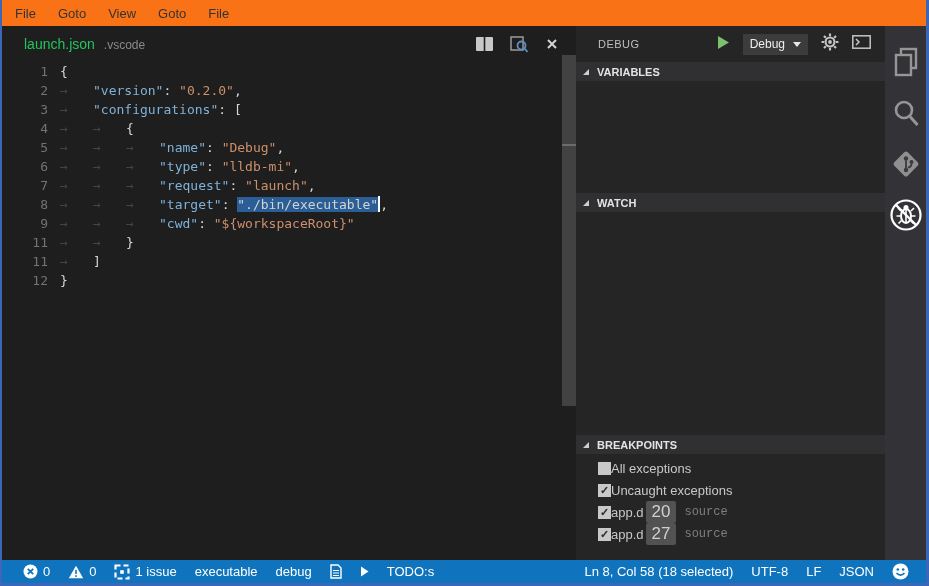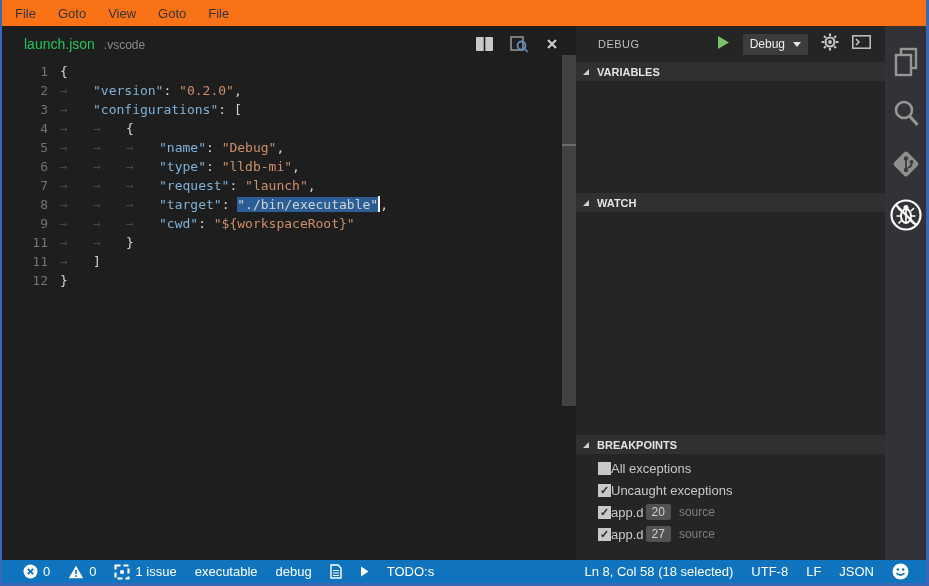--- a/index.html
+++ b/index.html
@@ -54,22 +54,22 @@
   }
   .caret-down { width:0; height:0; border-left:4px solid transparent; border-right:4px solid transparent; border-top:5px solid #e8e8e8; }
   .section-header { height:19px; flex:none; background:#303032; display:flex; align-items:center; padding-left:7px; gap:8px; }
   .twisty { width:0; height:0; border-left:6px solid transparent; border-bottom:6px solid #cfcfcf; }
   .section-label { font-size:11px; font-weight:bold; color:#e3e3e3; }
   .sec-content { background:#252526; }
   .sec-0 { height:112px; } .sec-1 { height:31px; } .sec-2 { height:192px; } .sec-3 { flex:1; padding-top:3px; }
   .bp-row { height:22px; display:flex; align-items:center; padding-left:22px; font-size:13px; color:#c8c8c8; }
   .checkbox { width:13px; height:13px; flex:none; background:#c8c8c8; display:flex; align-items:center; justify-content:center;
               font-size:11px; font-weight:bold; color:#2b2b2b; line-height:1; }
-  .badge { background:#525252; color:#d0d0d0; font-size:12px; padding:1px 6px; border-radius:2px; margin-left:2px; }
-  .bp-detail { color:#7f7f7f; font-size:12px; margin-left:8px; }
+  .badge { background:#525252; color:#d0d0d0; font-size:17px; padding:1px 6px; border-radius:2px; margin-left:2px; }
+  .bp-detail { color:#7f7f7f; font-size:12px; margin-left:8px;font-family:Liberation Mono, monospace; }
   
   .activity-bar { width:41px; flex:none; background:#333337; display:flex; flex-direction:column; align-items:center; padding-top:12px; }
   .activity-item { height:51px; display:flex; align-items:center; justify-content:center; width:100%; }
   
   .statusbar {
     height:23px; flex:none; background:#0f74bd; color:#ffffff; font-size:13px;
     display:flex; align-items:center; justify-content:space-between; padding:0 8px 0 12px;
   }
   .sb-group { display:flex; align-items:center; height:100%; }
   .sb-item { display:flex; align-items:center; gap:5px; padding:0 9px; height:100%; }

